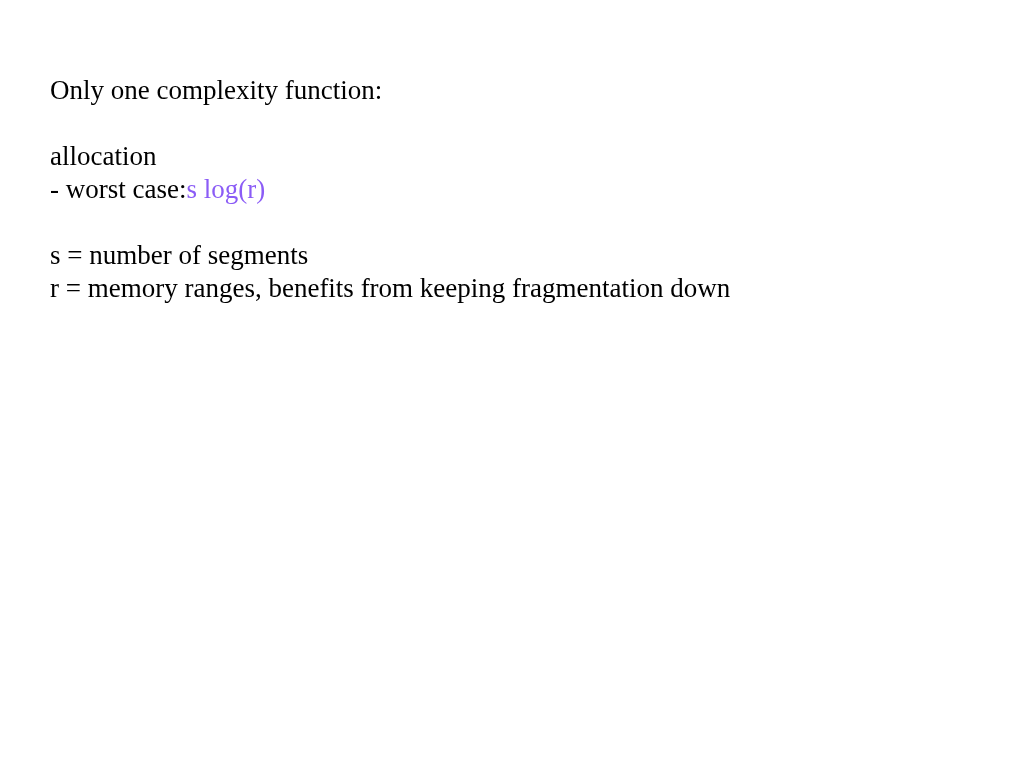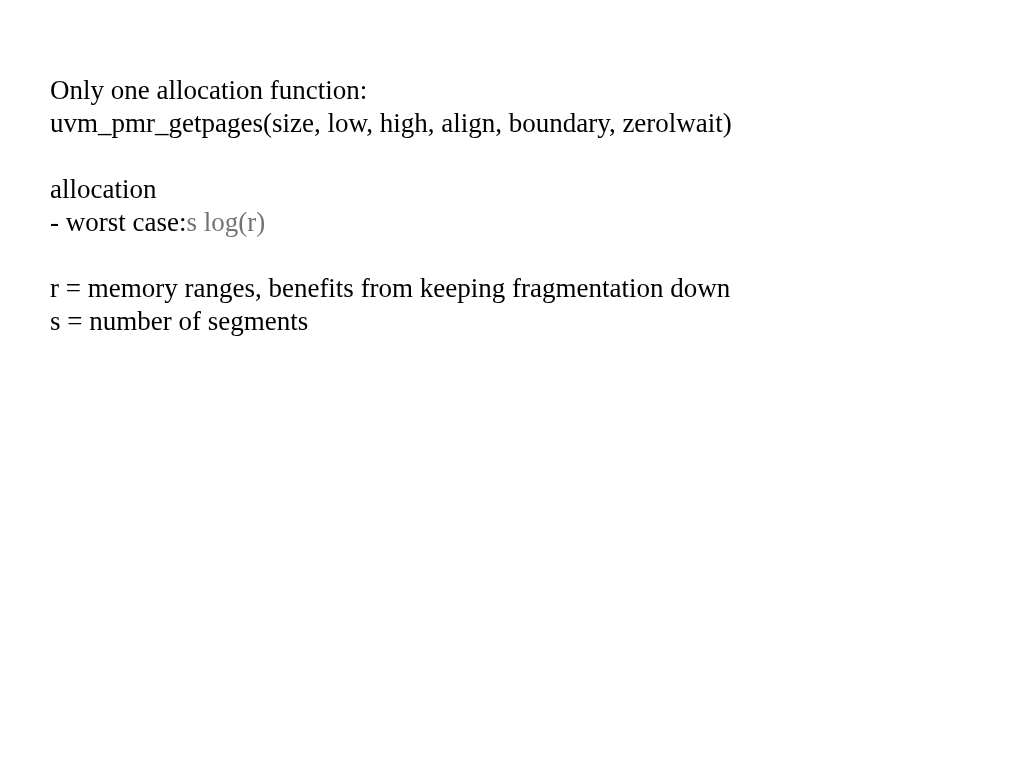--- a/index.html
+++ b/index.html
@@ -26,41 +26,40 @@
     top: 74px;
     width: 920px;
   }
   .line {
     font-size: 27px;
     line-height: 33px;
     white-space: pre;
     color: #000000;
   }
   .blue {
-    color: #737373;
+    color: #8b5cf6;
   }
   .spacer {
     height: 33px;
   }
 </style>
 </head>
 <body>
 
 <div class="slide">
   <div class="content">
 
-    <div class="line">Only one allocation function:</div>
-    <div class="line">uvm_pmr_getpages(size, low, high, align, boundary, zerolwait)</div>
+    <div class="line">Only one complexity function:</div>
 
     <div class="spacer"></div>
 
     <div class="line">allocation</div>
 
     <div class="line"><span>- worst case:</span><span class="blue">s log(r)</span></div>
 
 
     <div class="spacer"></div>
 
+    <div class="line">s = number of segments</div>
     <div class="line">r = memory ranges, benefits from keeping fragmentation down</div>
-    <div class="line">s = number of segments</div>
 
   </div>
 </div>
 
 </body></html>

